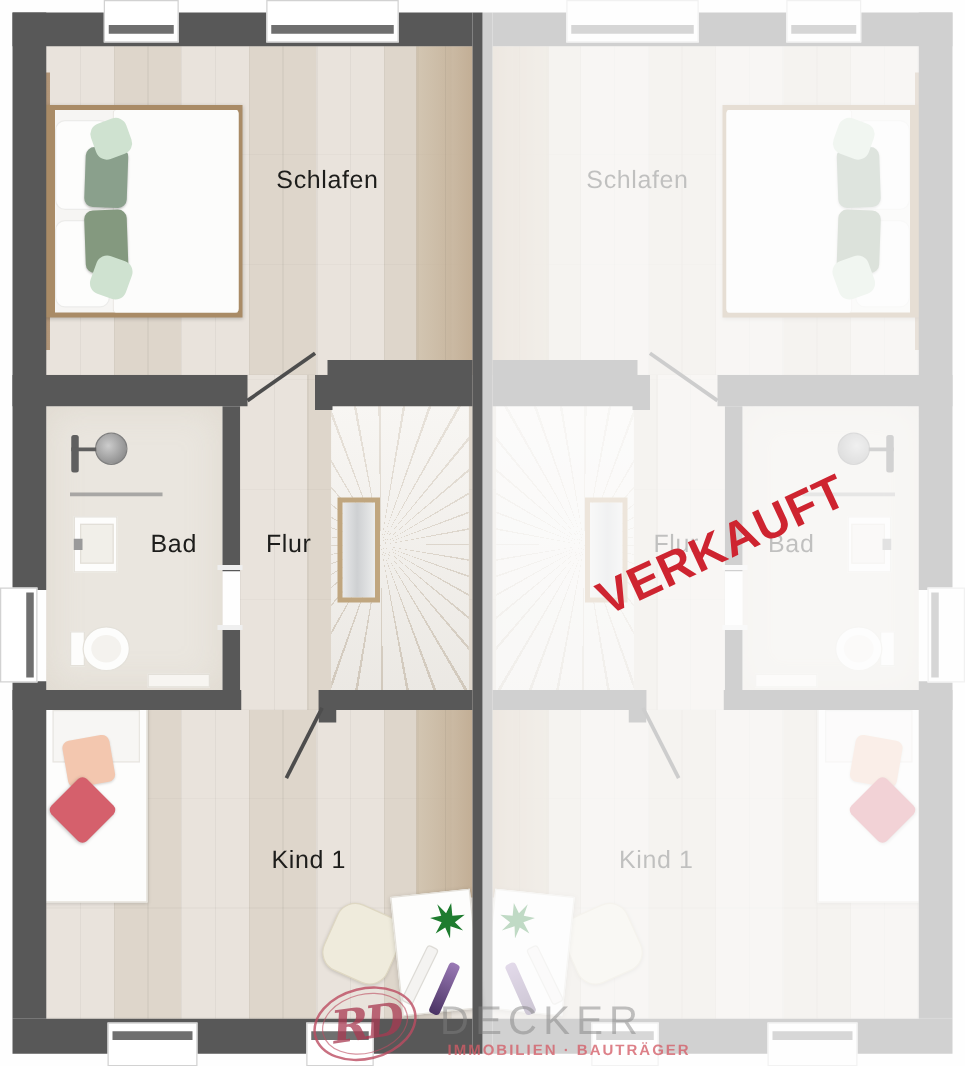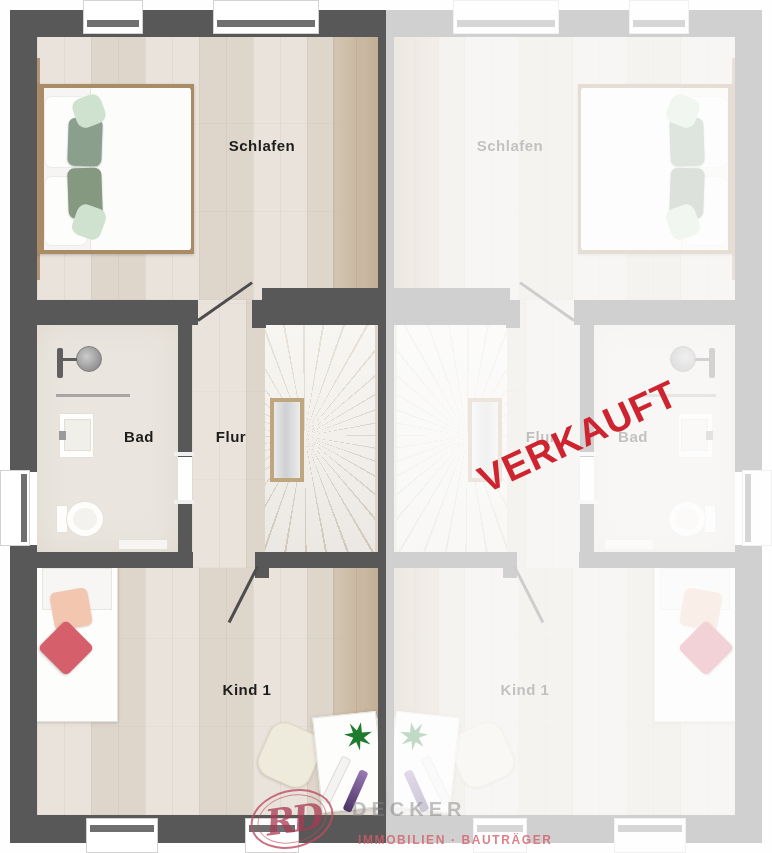--- a/index.html
+++ b/index.html
@@ -52,40 +52,40 @@
   
   .win { position:absolute; z-index:7; background:#ffffff; border:1px solid #d2d2d2; box-sizing:border-box; }
   .win-band { position:absolute; background:#6f6f6f; }
 
   
   .door { position:absolute; height:3px; background:#4d4d4d; z-index:6; }
 
   
   .room-label {
     position:absolute; z-index:8; transform:translate(-50%,-50%);
-    font-weight:bold; font-size:15px; color:#1d1d1b; white-space:nowrap; letter-spacing:0.5px;
+    font-weight:normal; font-size:20px; color:#1d1d1b; white-space:nowrap; letter-spacing:0.5px;
   }
 
   
   .stamp {
     position:absolute; z-index:10; left:578px; top:437px;
     transform:translate(-50%,-50%) rotate(-25deg);
     font-weight:bold; font-size:38px; letter-spacing:1px; color:#ce2430; white-space:nowrap;
   }
 
   
   .logo { position:absolute; z-index:20; }
   .ellipse { position:absolute; border-radius:50%; box-sizing:border-box; }
   .rd {
     position:absolute; transform:translate(-50%,-50%) rotate(-8deg);
     font-family:"DejaVu Serif", serif; font-style:italic; font-weight:bold;
     font-size:36px; letter-spacing:-3px; color:rgba(168,58,82,0.75);
   }
   .company {
-    position:absolute; font-size:20px; font-weight:700; letter-spacing:5px;
+    position:absolute; font-size:32px; font-weight:400; letter-spacing:5px;
     color:rgba(128,128,128,0.48); white-space:nowrap;
   }
   .tagline {
     position:absolute; font-size:12px; font-weight:700; letter-spacing:1.6px;
     color:rgba(212,92,102,0.78); white-space:nowrap;
   }
 </style>
 </head>
 <body>
 

